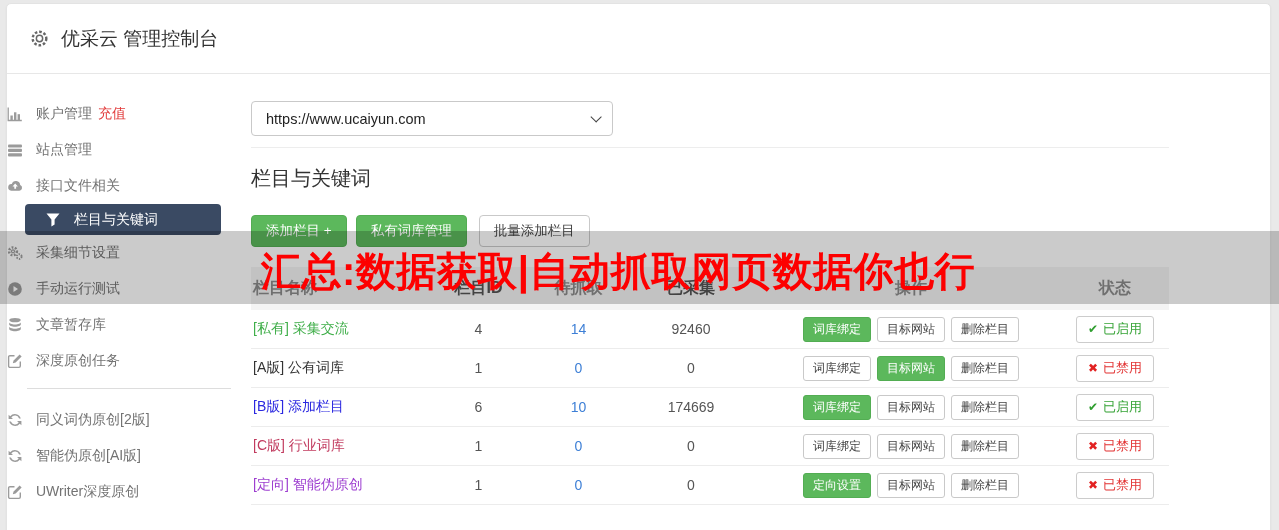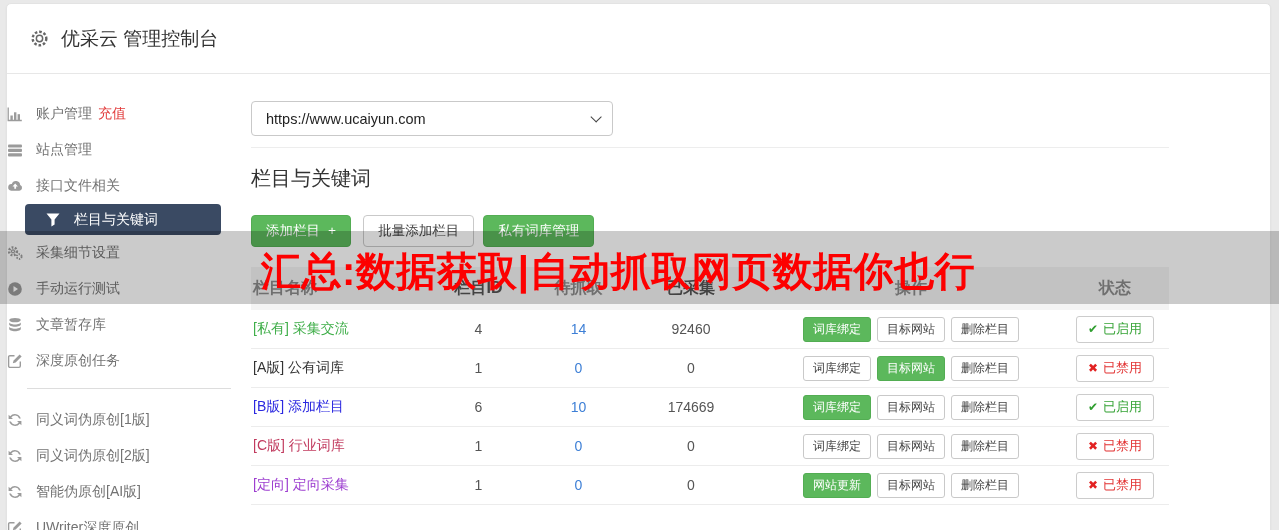--- a/index.html
+++ b/index.html
@@ -49,21 +49,21 @@
   .chev {
     width:8px; height:8px; border-right:1.6px solid #444; border-bottom:1.6px solid #444;
     transform:rotate(45deg) translateY(-3px);
   }
   .content-divider { border-top:1px solid #ededed; margin-top:11px; }
   .page-title { font-size:20px; color:#333; margin-top:17px; font-weight:400; }
   .toolbar { margin-top:23px; display:flex; gap:9px; }
   .btn {
     height:32px; padding:0 14px; font-size:13.5px; border-radius:4px;
     border:1px solid transparent; cursor:pointer; background:#fff;
-    font-family:Liberation Mono, monospace;
+    font-family:Liberation Sans, sans-serif;
   }
   .btn.green { background:#5cb85c; border-color:#53ad53; color:#fff; }
   .btn.plain { border-color:#c9c9c9; color:#444; margin-left:3px; }
   
   .table { margin-top:20px; width:918px; font-size:14px; }
   .thead {
     display:flex; align-items:center; background:#f4f4f4; height:43px;
     color:#8c8c8c; font-size:16px;font-weight:bold;
   }
   .trow {
@@ -189,27 +189,20 @@
       <div class="side-item">
         <svg class="icn" viewBox="0 0 16 16">
             <path d="M13.3 8.6v4.4a1.4 1.4 0 0 1-1.4 1.4H3a1.4 1.4 0 0 1-1.4-1.4V4.1A1.4 1.4 0 0 1 3 2.7h4.5" fill="none" stroke="currentColor" stroke-width="1.4"></path>
             <path d="M5.8 10.2l.8-2.8 6-6 2 2-6 6z" fill="currentColor"></path>
           </svg>
         <span class="lbl">深度原创任务</span>
       </div>
 
       <div class="side-divider"></div>
 
-      <div class="side-item">
-        <svg class="icn" viewBox="0 0 16 16">
-            <path d="M13.8 6.4A6.1 6.1 0 0 0 3.2 4.3L1.6 2.7v4.4H6L4.3 5.4a4.5 4.5 0 0 1 7.8 1z" fill="currentColor"></path>
-            <path d="M2.2 9.6a6.1 6.1 0 0 0 10.6 2.1l1.6 1.6V8.9H10l1.7 1.7a4.5 4.5 0 0 1-7.8-1z" fill="currentColor"></path>
-          </svg>
-        <span class="lbl">同义词伪原创[1版]</span>
-      </div>
 
       <div class="side-item">
         <svg class="icn" viewBox="0 0 16 16">
             <path d="M13.8 6.4A6.1 6.1 0 0 0 3.2 4.3L1.6 2.7v4.4H6L4.3 5.4a4.5 4.5 0 0 1 7.8 1z" fill="currentColor"></path>
             <path d="M2.2 9.6a6.1 6.1 0 0 0 10.6 2.1l1.6 1.6V8.9H10l1.7 1.7a4.5 4.5 0 0 1-7.8-1z" fill="currentColor"></path>
           </svg>
         <span class="lbl">同义词伪原创[2版]</span>
       </div>
 
       <div class="side-item">
@@ -236,22 +229,22 @@
         <span class="val">https://www.ucaiyun.com</span>
         <span class="chev"></span>
       </div>
 
       <div class="content-divider"></div>
 
       <h2 class="page-title">栏目与关键词</h2>
 
       <div class="toolbar">
         <button class="btn green">添加栏目 +</button>
+        <button class="btn green">私有词库管理</button>
         <button class="btn plain">批量添加栏目</button>
-        <button class="btn green">私有词库管理</button>
       </div>
 
       <div class="table">
         <div class="thead">
           <div class="td c-name">栏目名称</div>
           <div class="td c-id">栏目ID</div>
           <div class="td c-pending">待抓取</div>
           <div class="td c-collected">已采集</div>
           <div class="td c-actions">操作</div>
           <div class="td c-status">状态</div>
@@ -323,26 +316,26 @@
           </div>
           <div class="td c-status">
             <span class="badge disabled">
                 <i>✖</i>
                 <b>已禁用</b>
               </span>
           </div>
         </div>
 
         <div class="trow">
-          <div class="td c-name"><a class="name-link" style="color: rgb(157, 62, 208);">[定向] 定向采集</a></div>
+          <div class="td c-name"><a class="name-link" style="color: rgb(157, 62, 208);">[定向] 智能伪原创</a></div>
           <div class="td c-id">1</div>
           <div class="td c-pending"><a class="num-link">0</a></div>
           <div class="td c-collected">0</div>
           <div class="td c-actions">
-            <button class="abtn green">网站更新</button>
+            <button class="abtn green">定向设置</button>
             <button class="abtn">目标网站</button>
             <button class="abtn">删除栏目</button>
           </div>
           <div class="td c-status">
             <span class="badge disabled">
                 <i>✖</i>
                 <b>已禁用</b>
               </span>
           </div>
         </div>

